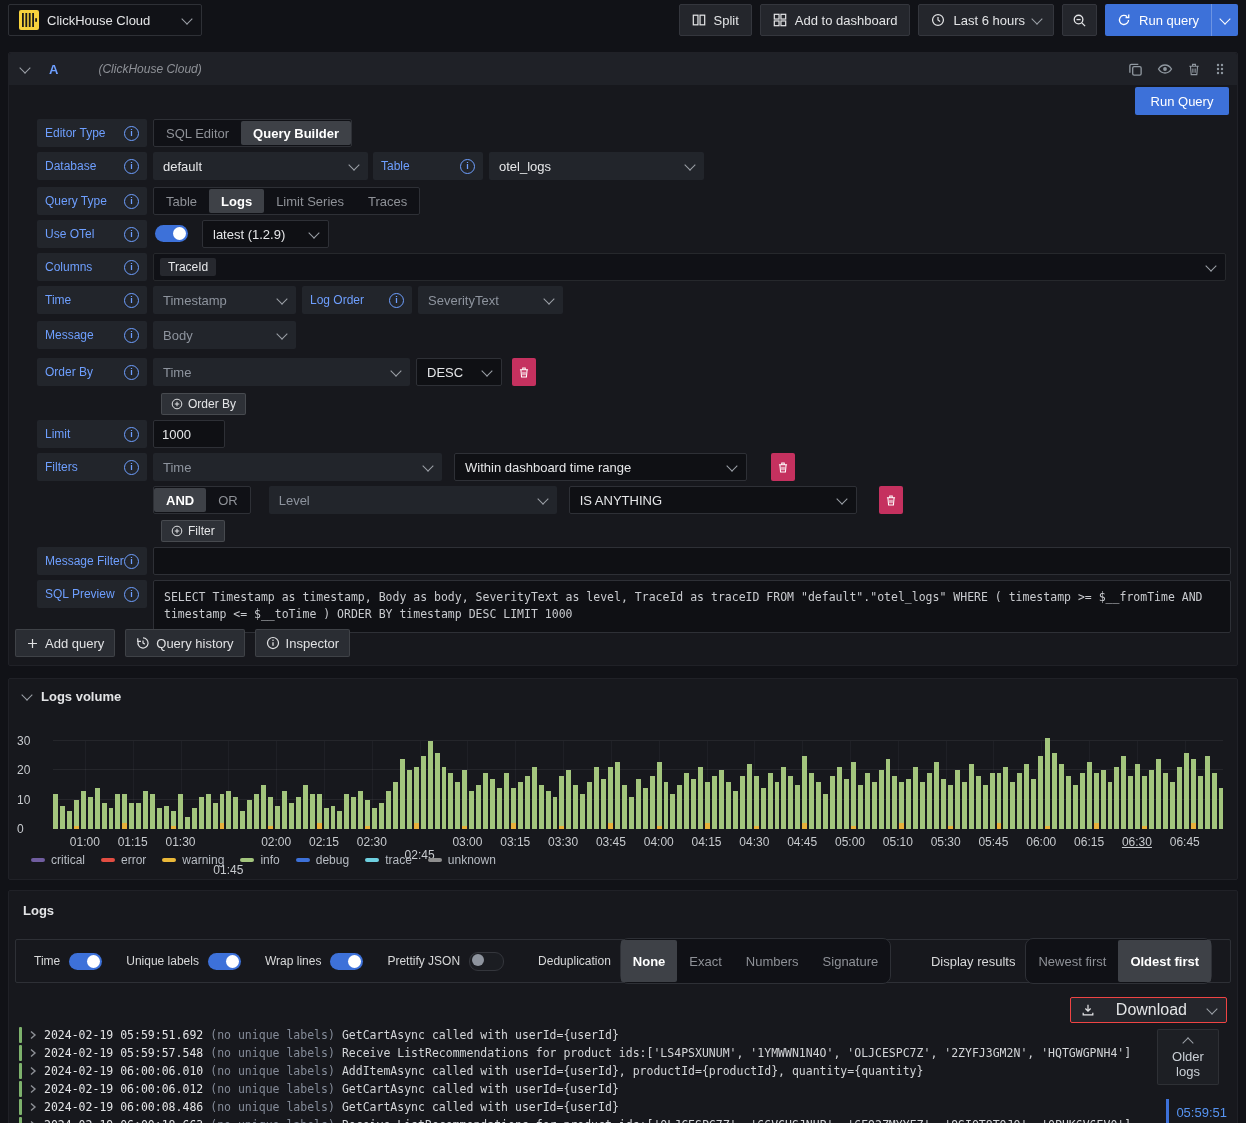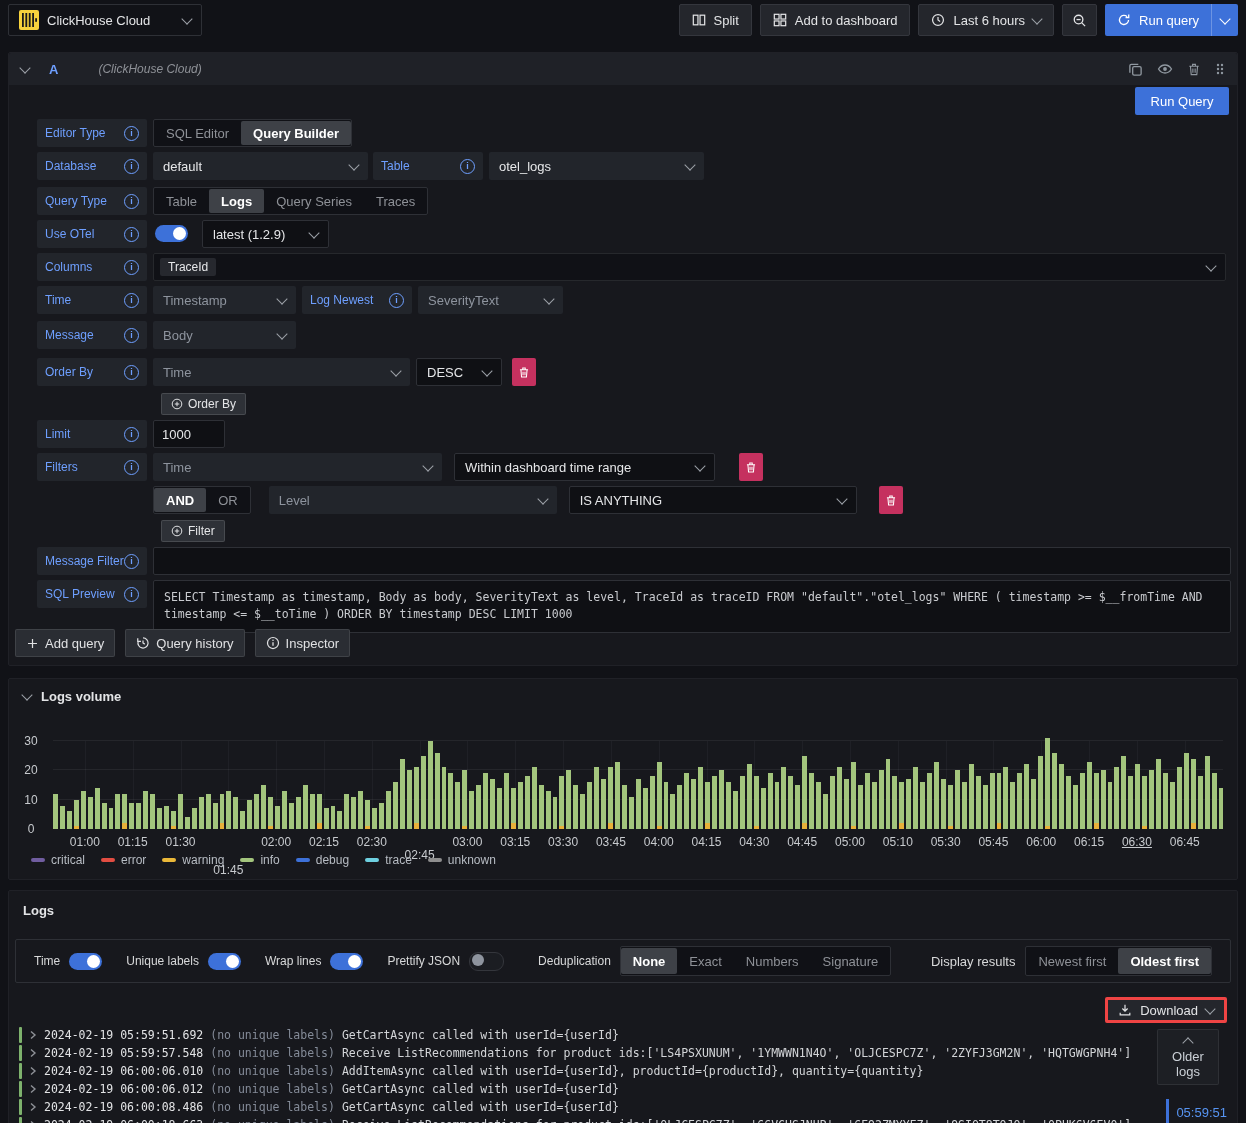--- a/index.html
+++ b/index.html
@@ -76,39 +76,39 @@
 
   
   .volume-panel{top:678px;height:200px;}
   .vhead{display:flex;align-items:center;gap:10px;padding:10px 0 0 14px;font-weight:700;font-size:13px;color:#E3E4E6;}
   .vchart{position:absolute;left:44px;right:14px;top:62px;height:88px;}
   .gridh{position:absolute;left:0;right:0;height:1px;background:rgba(204,204,220,.08);}
   .gridv{position:absolute;top:0;bottom:0;width:1px;background:rgba(204,204,220,.05);}
   .bars{position:absolute;left:0;right:0;bottom:0;top:0;display:flex;align-items:flex-end;gap:2px;}
   .bar{flex:1;display:flex;flex-direction:column;justify-content:flex-end;}
   .bar .seg{width:100%;}
-  .ylab{position:absolute;width:28px;text-align:center;font-size:12px;color:#C7CACE;left:8px;}
+  .ylab{position:absolute;width:28px;text-align:left;font-size:12px;color:#C7CACE;left:8px;}
   .xlabs{position:absolute;left:44px;right:14px;top:156px;height:16px;}
   .xlab{position:absolute;transform:translateX(-50%);font-size:12px;color:#C7CACE;white-space:nowrap;}
   .legend{position:absolute;left:22px;top:174px;display:flex;gap:16px;align-items:center;}
   .litem{display:flex;align-items:center;gap:6px;font-size:12px;color:#B7BCC3;cursor:pointer;}
   .lswatch{width:14px;height:4px;border-radius:2px;display:inline-block;}
 
   
   .logs-panel{top:890px;height:234px;overflow:hidden;}
   .lhead{padding:12px 0 0 14px;font-weight:700;font-size:13px;color:#E3E4E6;}
   .lcontrols{position:absolute;left:6px;right:6px;top:48px;height:44px;border:1px solid #2E3036;border-radius:2px;
              display:flex;align-items:center;padding:0 18px;box-sizing:border-box;gap:8px;}
   .ctl{display:flex;align-items:center;gap:9px;margin-right:16px;}
   .ctl .clabel{font-size:12px;font-weight:500;color:#D8D9DA;}
-  .rgroup.sm{height:30px;}
+  .rgroup.sm{height:46px;border-radius:8px;}
   .disp{margin-left:auto;display:flex;align-items:center;gap:10px;}
   .dlrow{position:absolute;top:106px;right:10px;}
-  .dlbtn{display:inline-flex;align-items:center;gap:8px;height:26px;padding:0 10px;background:#24262C;
-         border:3px solid #ef4444;border-radius:2px;color:#E3E4E6;font-size:13px;font-weight:500;cursor:pointer;}
+  .dlbtn{display:inline-flex;align-items:center;gap:21px;height:26px;padding:0 10px;background:#24262C;
+         border:1px solid #ef4444;border-radius:2px;color:#E3E4E6;font-size:16px;font-weight:500;cursor:pointer;}
   #log-rows{position:absolute;left:10px;right:30px;top:135px;}
   .lrow{display:flex;align-items:center;height:18px;gap:7px;font-family:"DejaVu Sans Mono",monospace;font-size:11.5px;white-space:nowrap;overflow:hidden;}
   .lvlbar{width:3px;height:16px;background:#7EB26D;flex:none;border-radius:1px;}
   .lexp{color:#8E9197;flex:none;display:flex;}
   .ltime{color:#E3E4E6;flex:none;}
   .llabels{color:#848B98;flex:none;}
   .lmsg{color:#D3D5D8;overflow:hidden;text-overflow:clip;}
   .older-btn{position:absolute;right:18px;top:138px;width:62px;height:56px;background:#1D1F24;border:1px solid rgba(255,255,255,.08);
              border-radius:2px;color:#CBD0D6;font-size:13px;font-weight:500;display:flex;flex-direction:column;align-items:center;
              justify-content:center;gap:2px;cursor:pointer;text-align:center;line-height:15px;}
@@ -250,21 +250,21 @@
     </div>
 
     <div class="erow">
       <div class="elabel">
           <span>Query Type</span>
           <span class="info">i</span>
         </div>
       <div class="rgroup">
           <span class="radio-opt">Table</span>
           <span class="radio-opt sel-on">Logs</span>
-          <span class="radio-opt">Query Series</span>
+          <span class="radio-opt">Limit Series</span>
           <span class="radio-opt">Traces</span>
         </div>
     </div>
 
     <div class="erow">
       <div class="elabel">
           <span>Use OTel</span>
           <span class="info">i</span>
         </div>
       <span class="toggle" style="margin:5px 8px 0 2px"></span>
@@ -288,21 +288,21 @@
     <div class="erow" style="margin-bottom:7px;">
       <div class="elabel">
           <span>Time</span>
           <span class="info">i</span>
         </div>
       <div class="sel" style="width:143px">
           <span>Timestamp</span>
           <span class="chev"></span>
         </div>
       <div class="elabel">
-          <span>Log Newest</span>
+          <span>Log Order</span>
           <span class="info">i</span>
         </div>
       <div class="sel" style="width:145px">
           <span>SeverityText</span>
           <span class="chev"></span>
         </div>
     </div>
 
     <div class="erow" style="margin-bottom:9px;">
       <div class="elabel">
@@ -354,21 +354,21 @@
 
     <div class="erow">
       <div class="elabel">
           <span>Filters</span>
           <span class="info">i</span>
         </div>
       <div class="sel" style="width:289px">
           <span>Time</span>
           <span class="chev"></span>
         </div>
-      <div class="sel light bordered" style="width:261px;margin-left:6px">
+      <div class="sel light bordered" style="width:293px;margin-left:6px">
           <span>Within dashboard time range</span>
           <span class="chev"></span>
         </div>
       <button class="trashbtn" style="margin-left:18px">
           <svg width="12" height="13" viewBox="0 0 14 16">
             <path d="M2 4.5h10M5.5 4V2.5h3V4M3.2 4.5l.8 9h6l.8-9M5.8 7v4.5M8.2 7v4.5" fill="none" stroke="#fff" stroke-width="1.3"></path>
           </svg>
         </button>
     </div>
     <div class="erow" style="padding-left:116px;margin-bottom:6px;">

